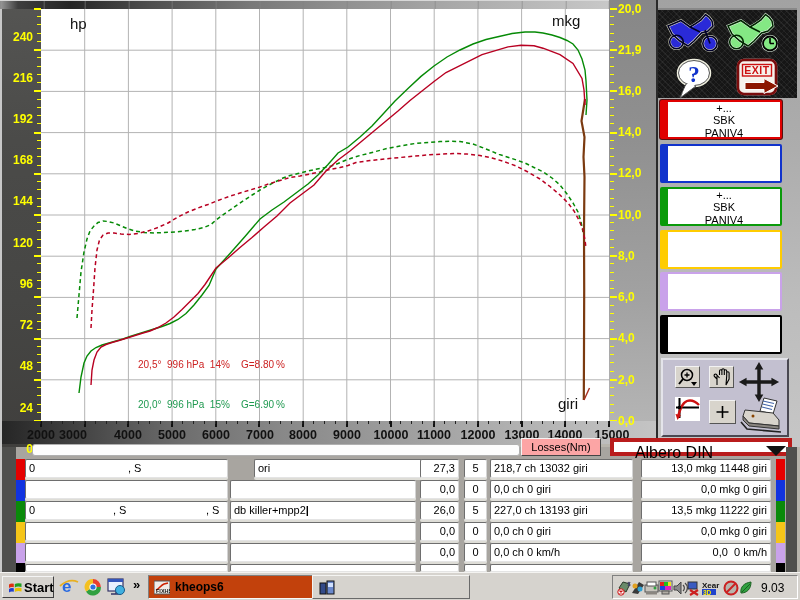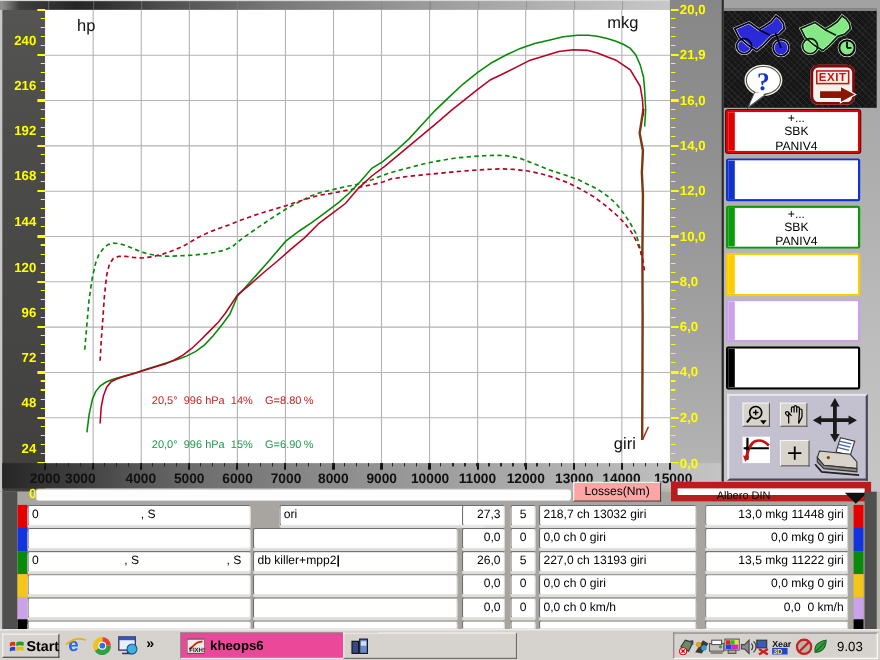--- a/index.html
+++ b/index.html
@@ -65,22 +65,22 @@
 #toolpanel { position:absolute; left:3px; top:358px; width:128px; height:79px;
   background:#c3c0d0; border:2px solid; border-color:#e4e4ea #4a4852 #4a4852 #e4e4ea; }
 .tbtn { position:absolute; width:25px; height:22px; background:#d8d4cc; border:1px solid #555;
   border-top-color:#f2f2f2; border-left-color:#f2f2f2; }
 
 
 #whitestrip { left:32px; top:444px; width:488px; height:12px; background:#fdfdfd; border:1px solid #b0b0b0; border-radius:3px; }
 #lossesbtn { left:521px; top:438px; width:80px; height:18px; background:#fca5a5;
   border:1px solid #444; border-top-color:#f4f4f4; border-left-color:#f4f4f4;
   font-size:11px; text-align:center; line-height:16px; color:#000; }
-#albero { left:610px; top:438px; width:182px; height:18px; background:#fff; border:6px solid #b91c1c;
-  font-size:10px; color:#000; }
+#albero { left:610px; top:438px; width:182px; height:18px; background:#fff; border:4px solid #b91c1c;
+  font-size:16px; color:#000; }
 #albero span { position:absolute; left:0; width:120px; text-align:center; top:2px; }
 #albero .tri { position:absolute; left:152px; top:4px; width:0; height:0;
   border-left:10px solid transparent; border-right:10px solid transparent; border-top:10px solid #111; }
 
 
 .fld { position:absolute; background:#fff; border:1px solid #6e6e6e; border-bottom-color:#e4e4e4; border-right-color:#d4d4d4;
   border-radius:2px; font-size:11px; color:#000; line-height:16px; white-space:pre; overflow:hidden; box-shadow:0 2px 0 rgba(232,230,224,0.85); }
 .fr { text-align:right; padding-right:3px; }
 .fc { text-align:center; }
 .fl { padding-left:3px; }
@@ -403,21 +403,21 @@
         <circle cx="9" cy="9" r="2.6" fill="#3070e0"></circle>
     </svg>
     <svg class="abs" style="left:107px;top:4px;" width="19" height="19" viewBox="0 0 19 19">
       <rect x="1" y="2" width="15" height="12" fill="#e8f0ff" stroke="#336" stroke-width="1.2"></rect>
       <rect x="1" y="2" width="15" height="3" fill="#3355bb"></rect>
       <path d="M4 17 H14 M9 14 V17" stroke="#336" stroke-width="1.4"></path>
       <circle cx="13" cy="13" r="4.5" fill="#40b0e0" stroke="#1a5a8a"></circle>
     </svg>
     <div class="abs" style="left:133px;top:4px;font-weight:bold;font-size:13px;color:#000;">»</div>
 
-    <div class="taskbtn" style="left:164px;width:180px;background:#ec4899;border:1px solid #808080;border-bottom-color:#f8f8f6;border-right-color:#f8f8f6;">
+    <div class="taskbtn" style="left:148px;width:180px;background:#c2410c;border:1px solid #808080;border-bottom-color:#f8f8f6;border-right-color:#f8f8f6;">
       <svg class="abs" style="left:5px;top:4px;" width="16" height="16" viewBox="0 0 16 16">
         <rect x="0" y="1" width="16" height="13" fill="#f0ede8" stroke="#555"></rect>
         <path d="M2 10 C5 9 7 5 10 4 L14 3" stroke="#cc2200" stroke-width="1.6" fill="none"></path>
         <text x="2" y="13" font-size="5.5" font-weight="bold" fill="#111">FIXHS</text>
       </svg>
       <span style="position:absolute;left:26px;top:4px;font-weight:bold;">kheops6</span>
     </div>
     <div class="taskbtn" style="left:312px;width:158px;background:#d6d3ce;border:1px solid #f4f4f2;border-bottom-color:#6a6a6a;border-right-color:#6a6a6a;">
       <svg class="abs" style="left:6px;top:4px;" width="16" height="16" viewBox="0 0 16 16">
         <rect x="1" y="3" width="6" height="11" fill="#334a88" stroke="#111"></rect>

